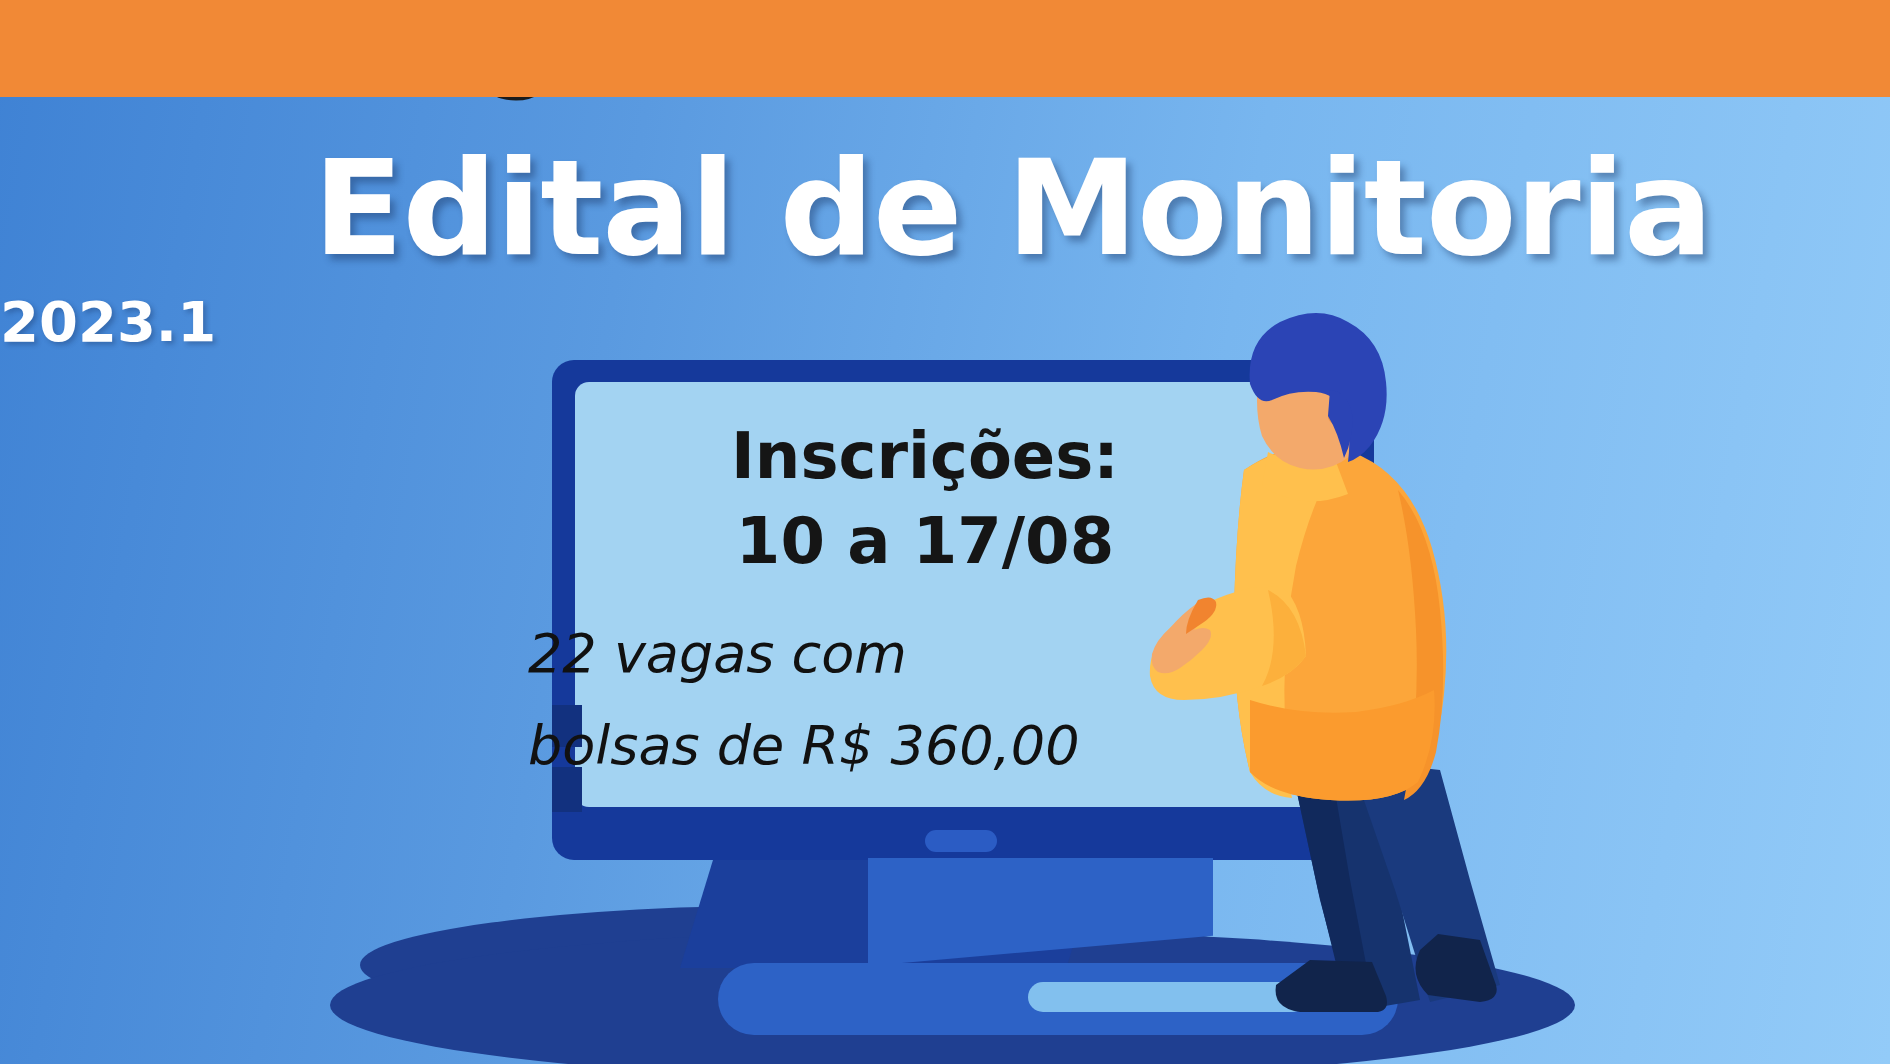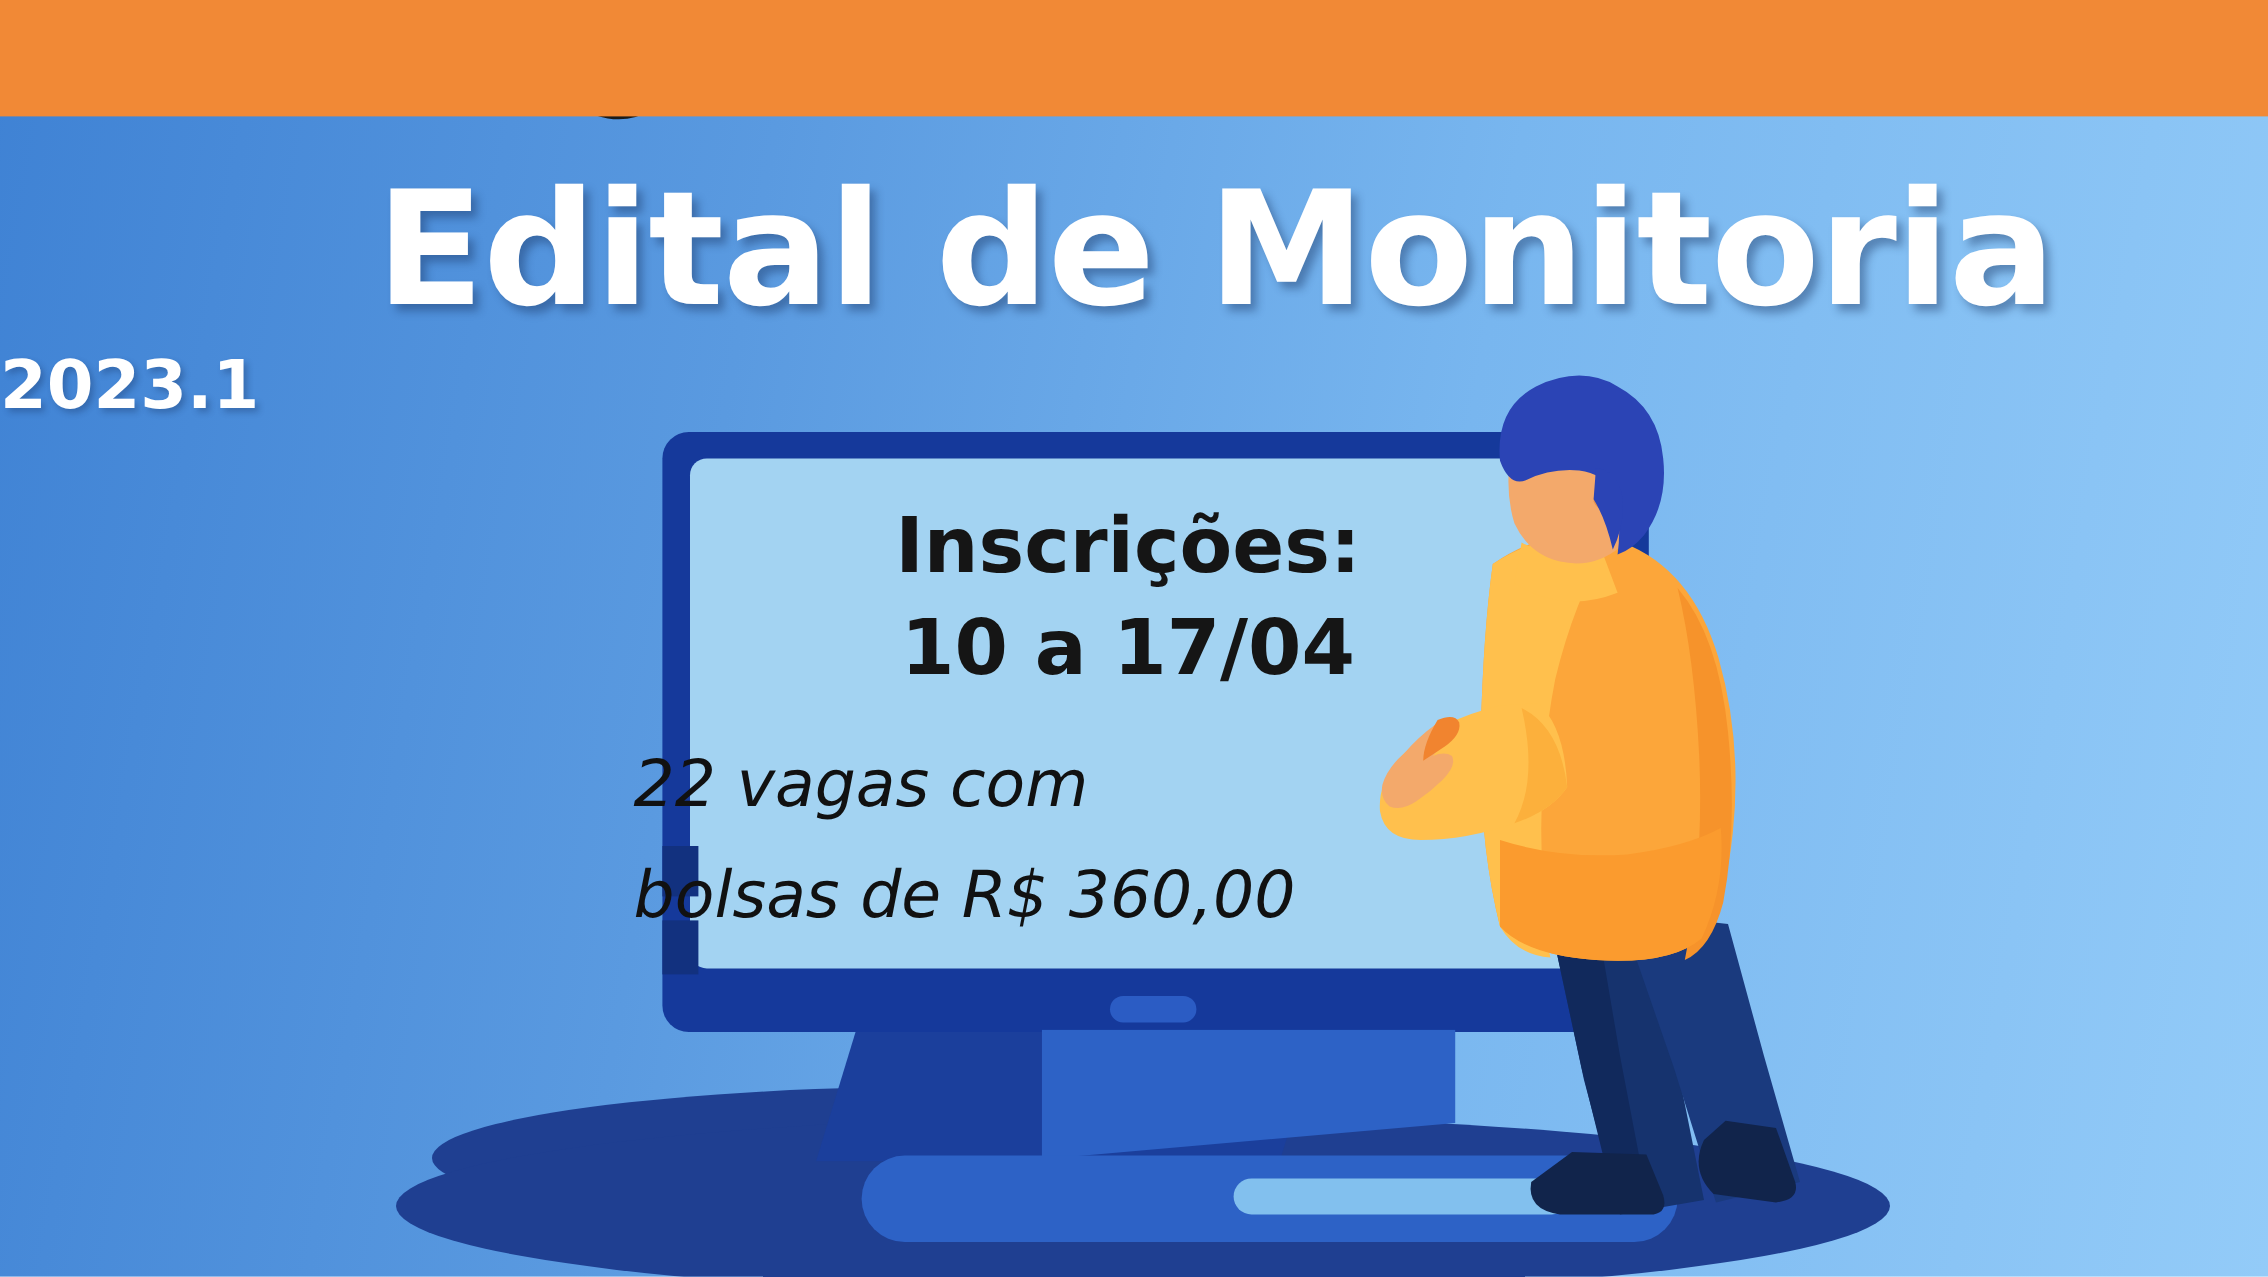--- a/index.html
+++ b/index.html
@@ -164,21 +164,20 @@
     position: absolute;
     width: 700px;
     left: 575px;
     text-align: center;
     font-size: 64px;
     font-weight: 700;
     color: #151515;
     line-height: 72px;
     white-space: nowrap;
     z-index: 6;
-    padding-left: 15px;
   }
   .screen-line1 { top: 420px; }
   .screen-line2 { top: 505px; }
   .screen-line3, .screen-line4 {
     position: absolute;
     width: 700px;
     left: 528px;
     text-align: left;
     font-size: 54px;
     font-style: italic;
@@ -207,21 +206,21 @@
   <div class="stand-base"></div>
   <div class="stand-base-hl"></div>
 
   <div class="monitor-frame"></div>
   <div class="monitor-screen"></div>
   <div class="bezel-notch-a"></div>
   <div class="bezel-notch-b"></div>
   <div class="power-led"></div>
 
   <div class="screen-line1">Inscrições:</div>
-  <div class="screen-line2">10 a 17/04</div>
+  <div class="screen-line2">10 a 17/08</div>
   <div class="screen-line3">22 vagas com</div>
   <div class="screen-line4">bolsas de R$ 360,00</div>
 
   <svg class="person" viewBox="0 0 1890 1064" aria-hidden="true">
 
     <path d="M1290 760 L1380 760 L1400 900 L1420 1000 L1350 1012 L1320 900 Z" fill="#16336e"></path>
 
     <path d="M1350 760 L1440 770 L1470 880 L1500 985 L1430 1002 L1395 890 Z" fill="#1a3a7e"></path>
 
     <path d="M1290 760 L1330 762 L1350 880 L1372 995 L1345 1000 L1318 890 Z" fill="#11295c"></path>

